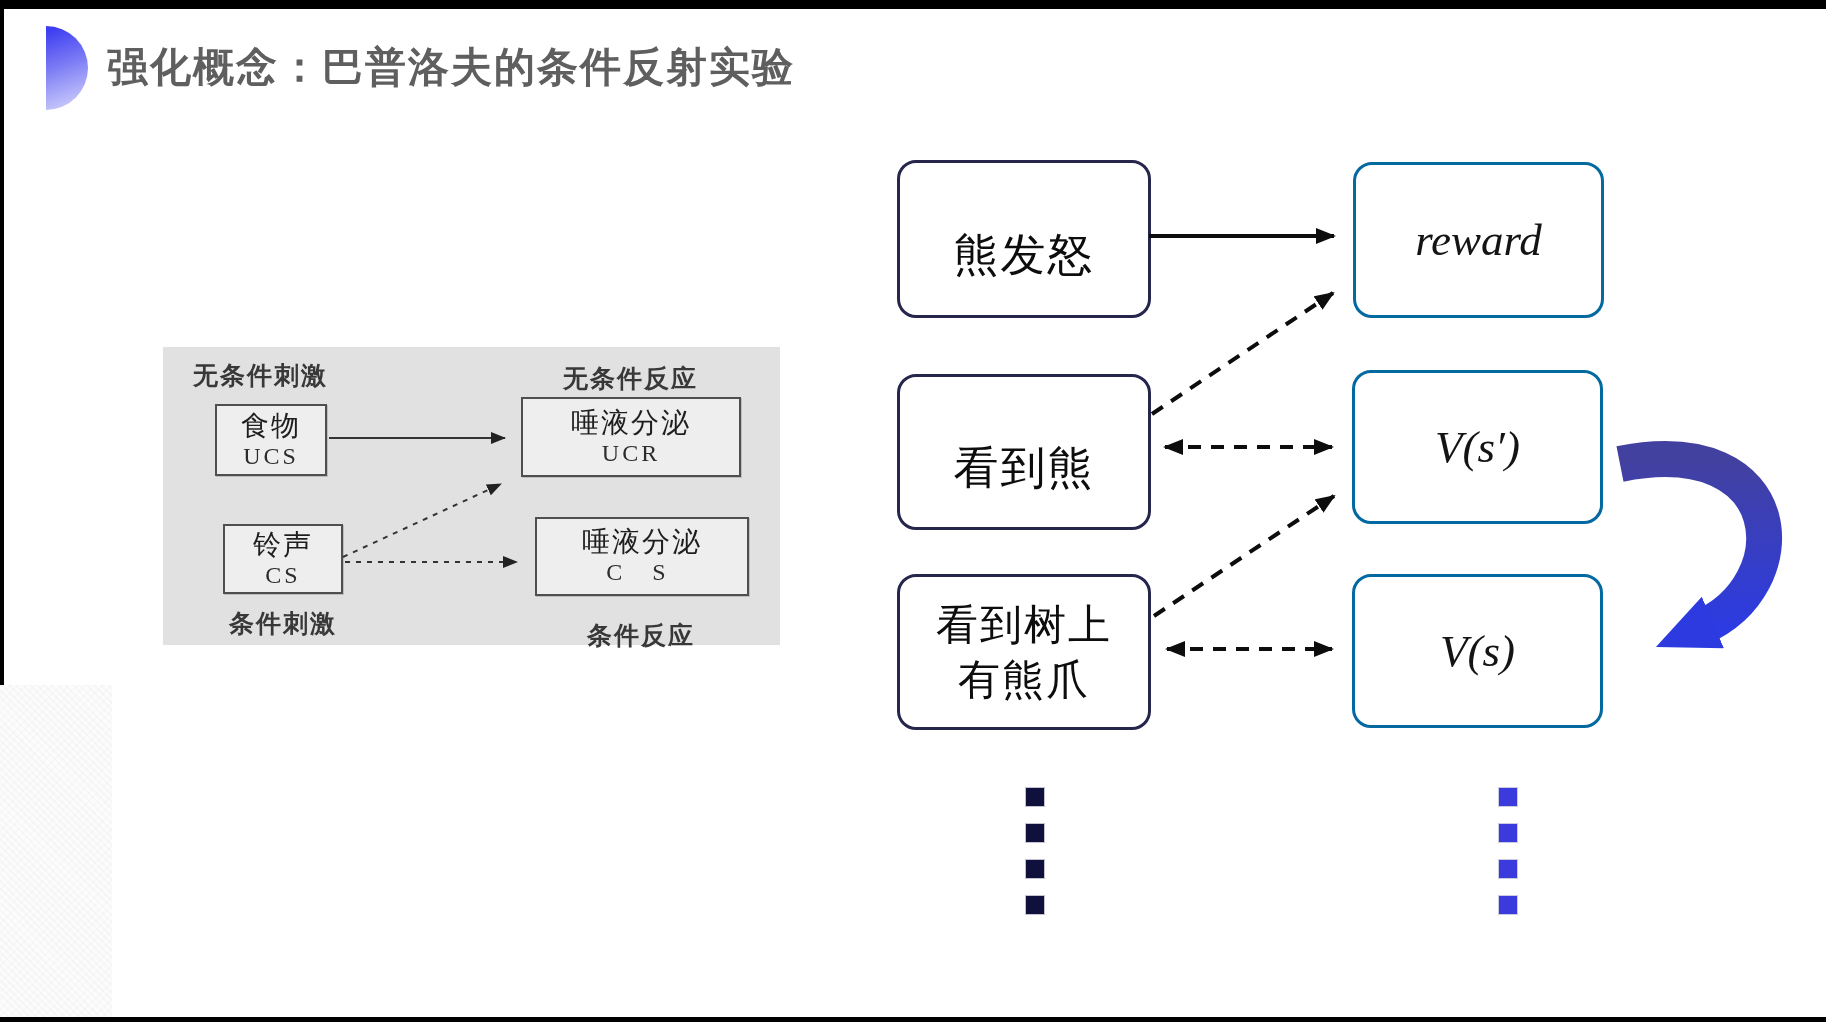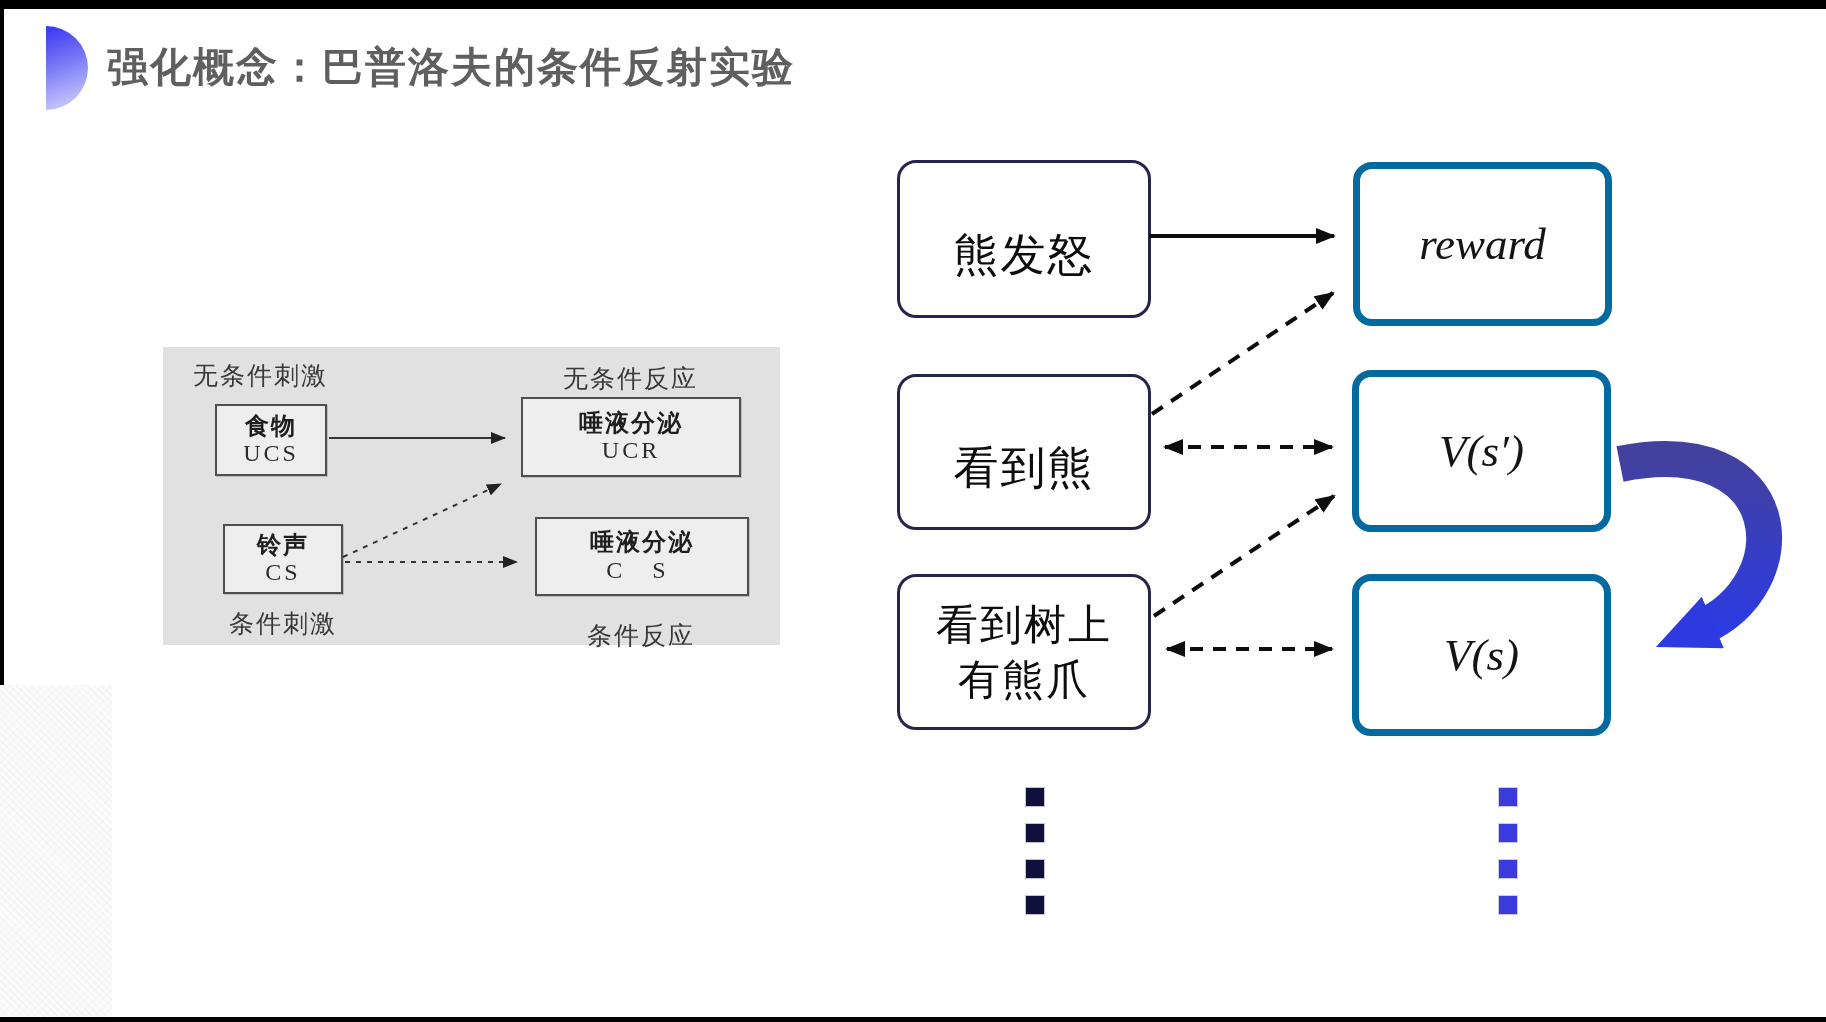--- a/index.html
+++ b/index.html
@@ -31,40 +31,40 @@
       repeating-linear-gradient(-45deg,rgba(0,0,0,0.012) 0 2px,rgba(0,0,0,0) 2px 6px),
       #fcfcfc;
   }
 
   
   .pavlov-panel{
     position:absolute;left:163px;top:347px;width:617px;height:298px;
     background:#e1e1e1;
   }
   .pv-label{
-    position:absolute;font-size:25px;font-weight:normal;color:#383838;
+    position:absolute;font-size:25px;font-weight:bold;color:#383838;
     letter-spacing:2px;white-space:nowrap;
   }
   .pv-box{
     position:absolute;background:#eeeeee;border:2px solid #4f4f4f;
     display:flex;flex-direction:column;align-items:center;justify-content:center;
     box-shadow:1px 1px 0 #bdbdbd;
   }
-  .pv-cn{font-size:24px;font-weight:bold;color:#1e1e1e;letter-spacing:2px;line-height:1.15;}
+  .pv-cn{font-size:28px;font-weight:normal;color:#1e1e1e;letter-spacing:2px;line-height:1.15;}
   .pv-en{font-family:"Liberation Serif",serif;font-size:24px;color:#2c2c2c;letter-spacing:3px;line-height:1.2;}
   .pv-en-wide{letter-spacing:12px;}
   .pv-svg{position:absolute;left:0;top:0;}
 
   
   .node{
     position:absolute;background:#fff;border-radius:19px;
     display:flex;flex-direction:column;align-items:center;justify-content:center;
   }
   .node-dark{border:3px solid #26264d;}
-  .node-blue{border:7px solid #0369a1;}
+  .node-blue{border:3px solid #0369a1;}
   .node-cn{font-size:45px;color:#0d0d0d;letter-spacing:2px;line-height:1.3;margin-top:32px;}
   .node-cn-small{font-size:42px;color:#0d0d0d;letter-spacing:2px;line-height:1.32;}
   .node-math{font-family:"Liberation Serif",serif;font-style:italic;font-size:45px;color:#141414;}
 
   .connector-layer{position:absolute;left:0;top:0;pointer-events:none;}
 
   
   .ellipsis-col{position:absolute;display:flex;flex-direction:column;gap:18px;}
   .ellipsis-col .sq{width:18px;height:18px;}
   .ellipsis-dark .sq{background:#10103c;outline:1px solid rgba(120,120,150,0.45);}

